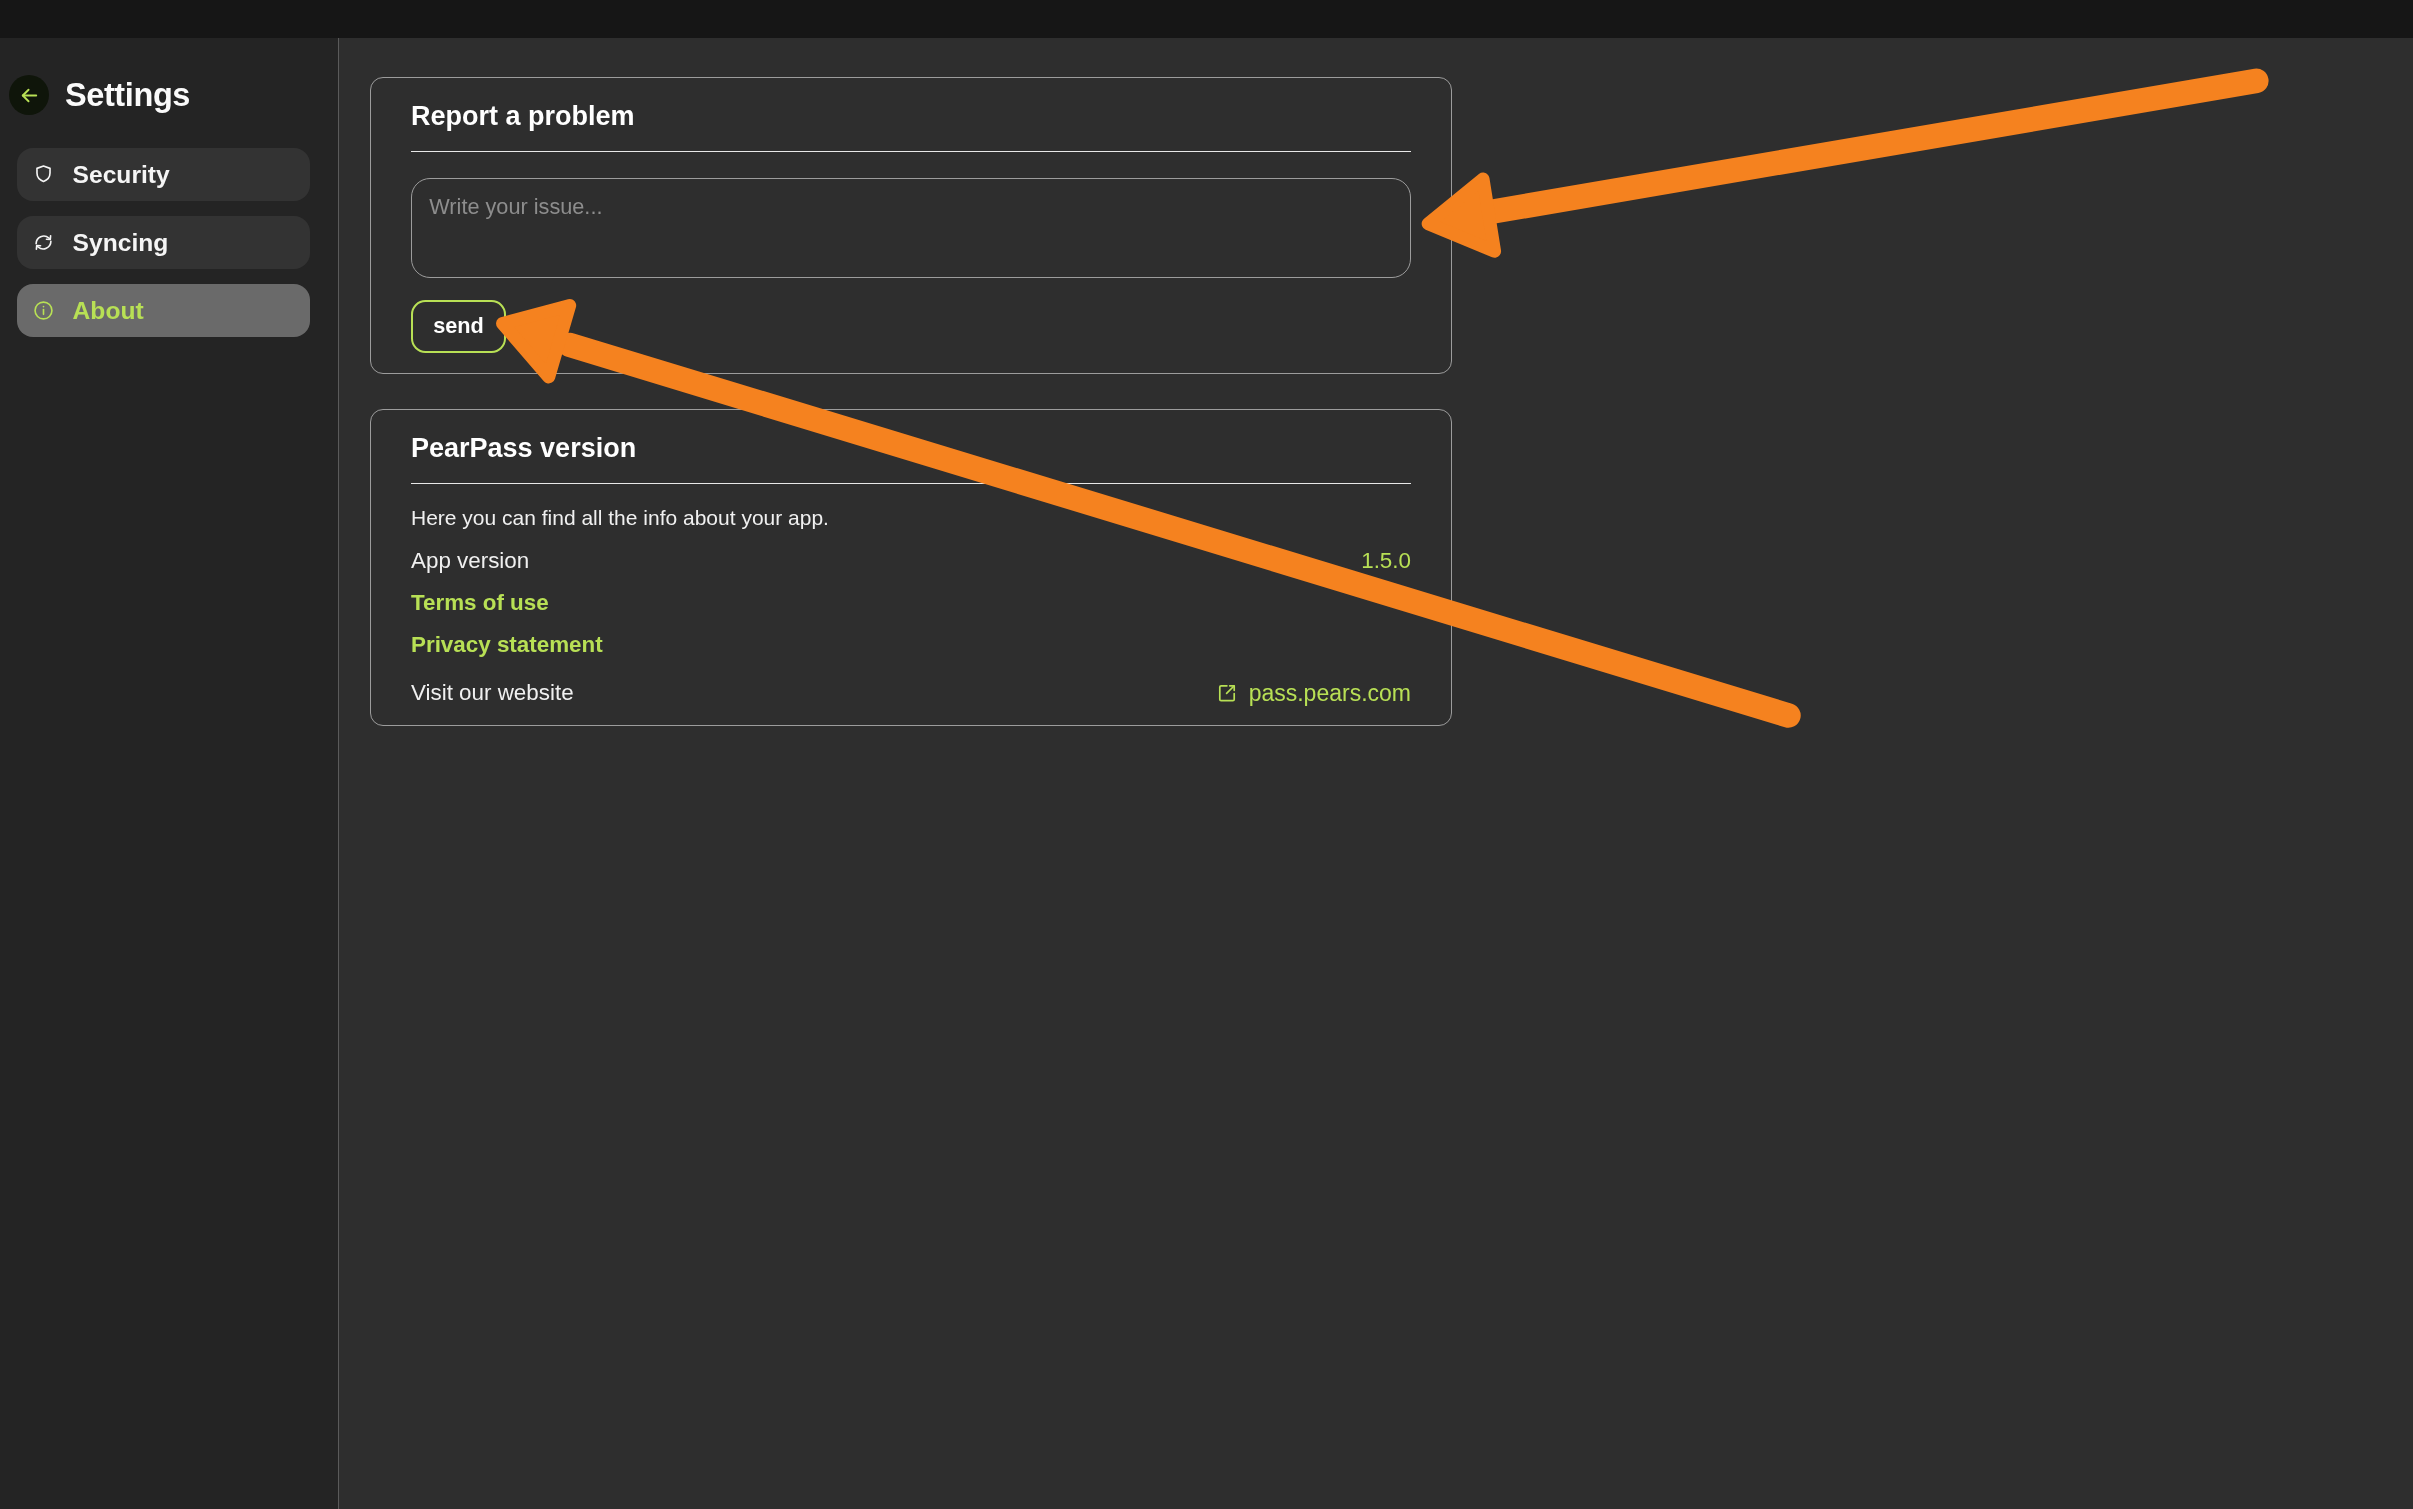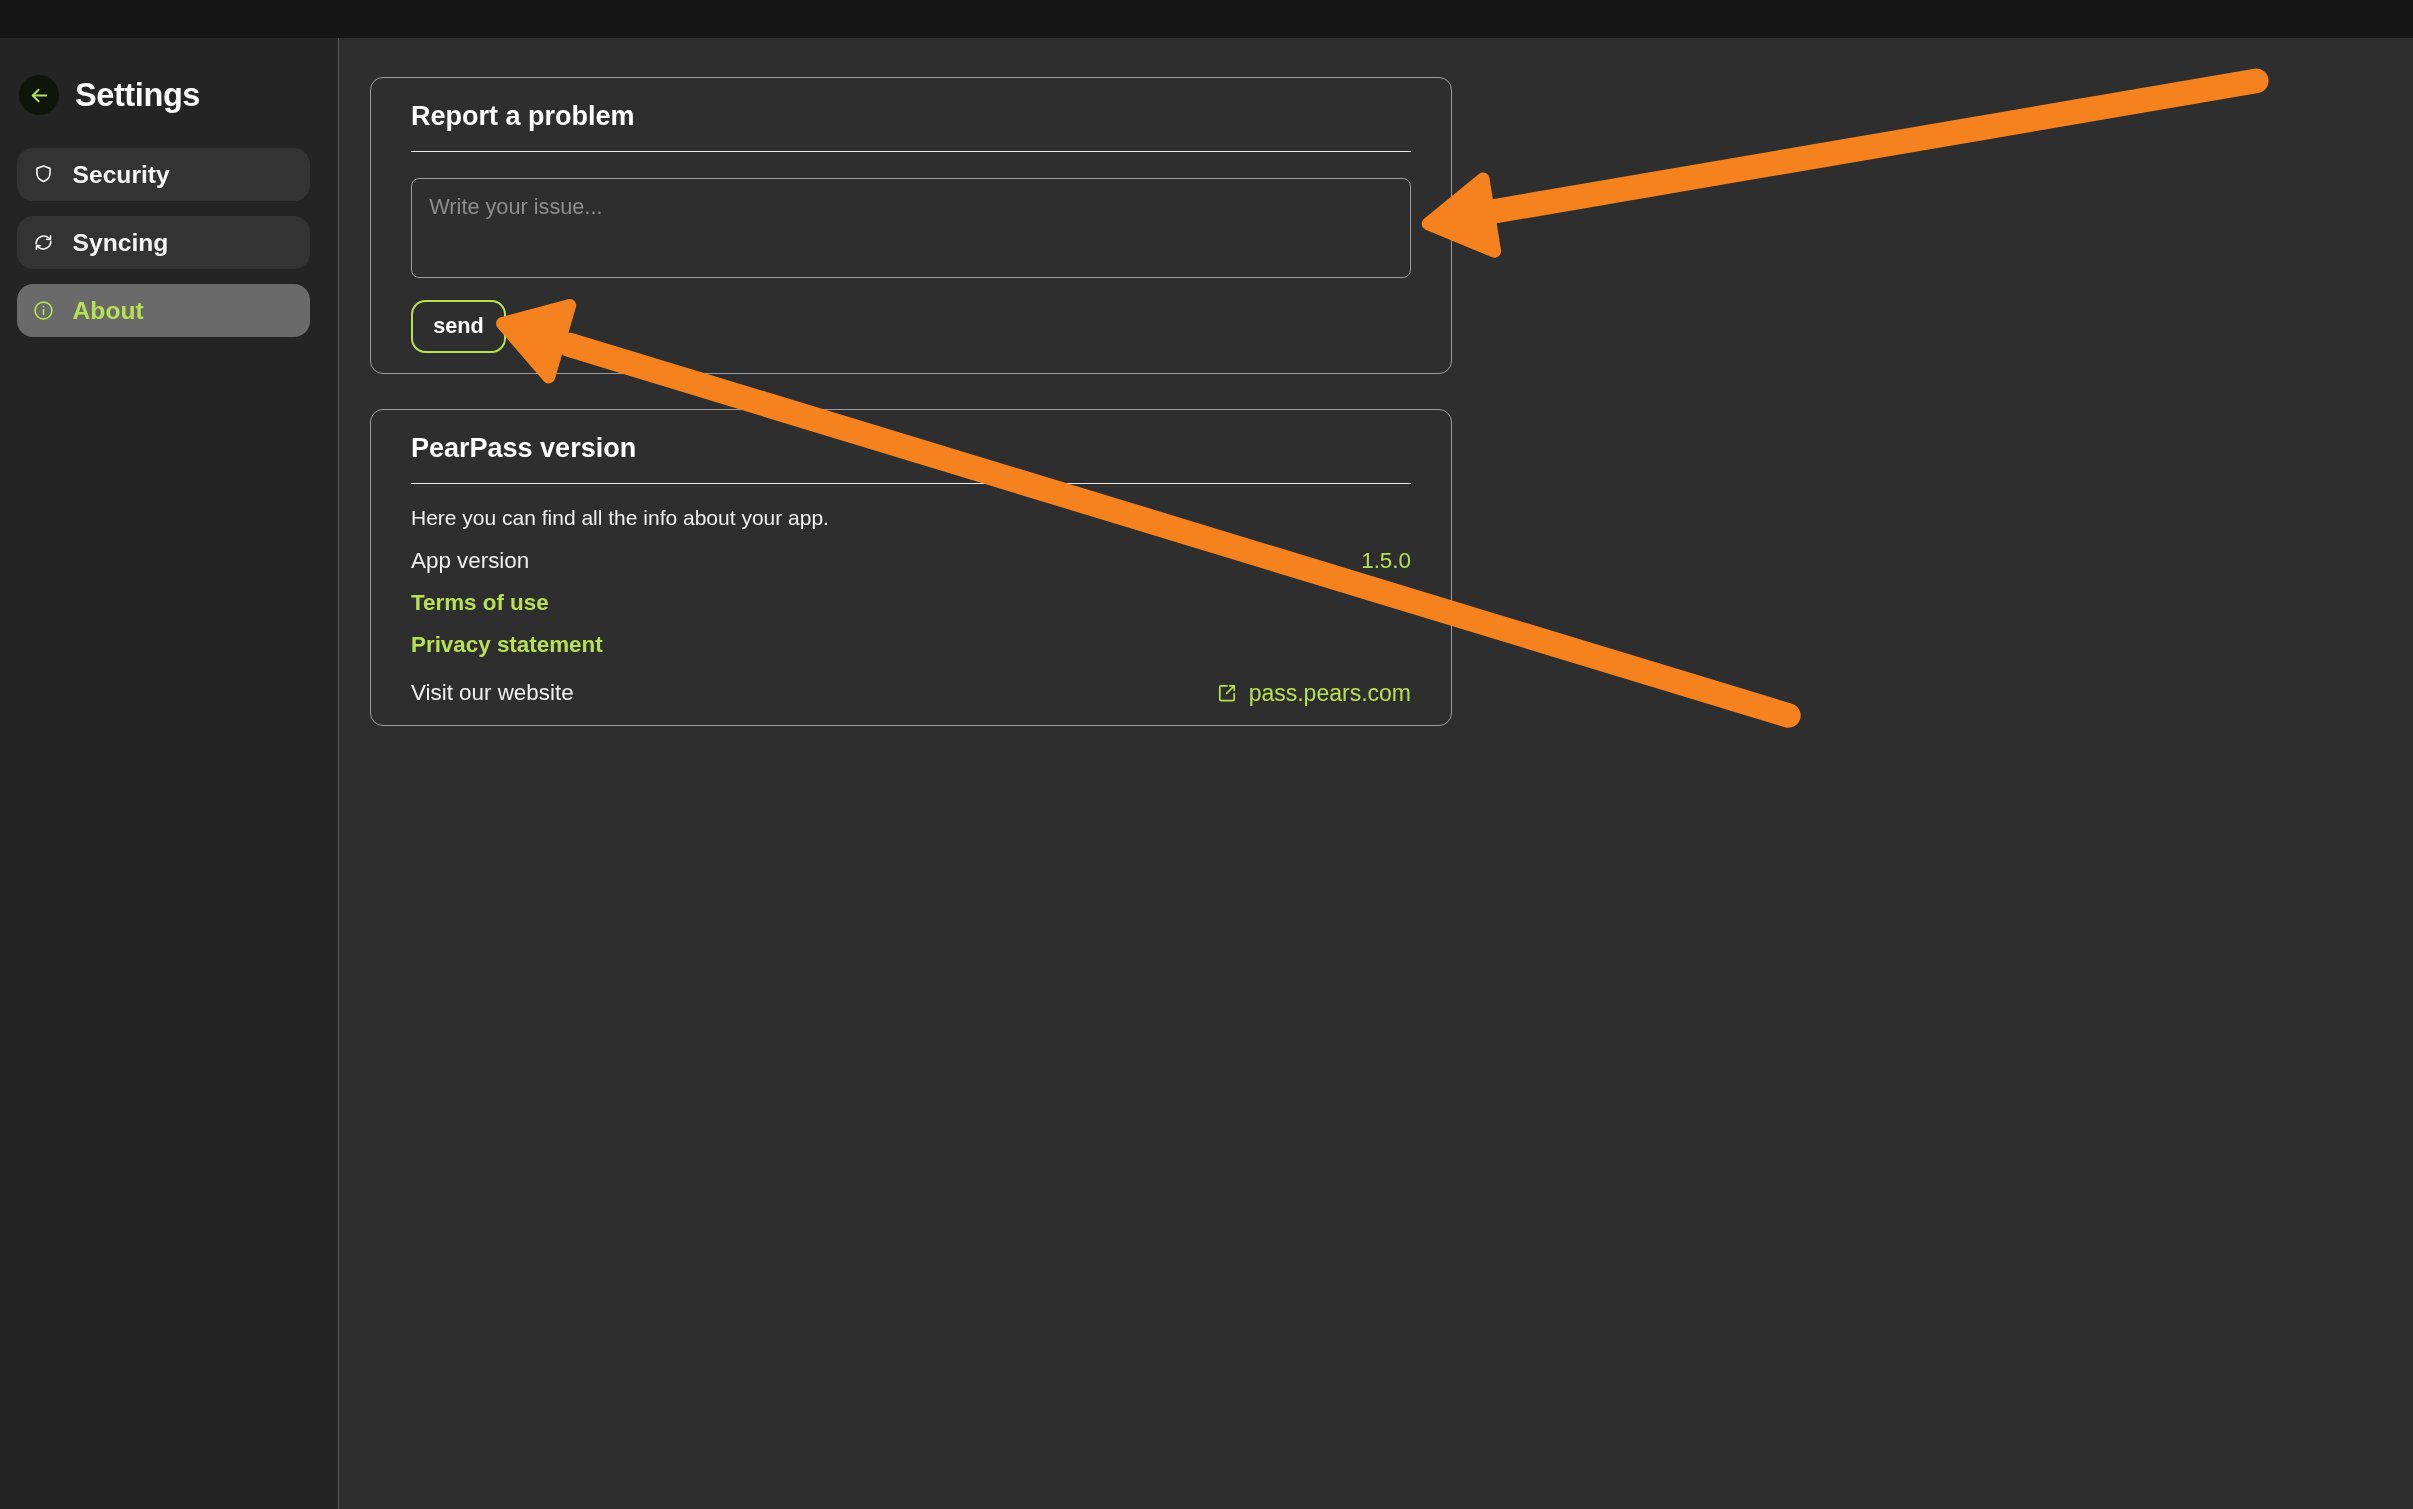--- a/index.html
+++ b/index.html
@@ -17,21 +17,21 @@
     background: #161616;
   }
 
   
   #sidebar {
     position: absolute; left: 0; top: 38px; bottom: 0; width: 339px;
     background: #242424;
     border-right: 1.4px solid #5a5a5a;
   }
   #sidebar-header {
-    position: absolute; left: 19px; top: 37px;
+    position: absolute; left: 9px; top: 37px;
     display: flex; align-items: center; gap: 16px;
   }
   #back-btn {
     width: 40px; height: 40px; border-radius: 50%;
     background: #0f150a; border: none; cursor: pointer;
     display: flex; align-items: center; justify-content: center;
     color: var(--accent, #b8e055);
     flex: 0 0 auto;
   }
   #back-btn svg { width: 23px; height: 23px; }
@@ -60,21 +60,21 @@
     padding: 20px 40px; background: transparent;
   }
   #card-report  { top: 77px; height: 297px; }
   #card-version { top: 409px; height: 317px; }
 
   .card h2 { font-size: 27px; font-weight: 700; color: #ffffff; margin-top: 2.9px; }
   .card .divider { height: 1.4px; background: #e8e8e8; margin-top: 19px; }
 
   #issue-input {
     display: block; margin-top: 26px; width: 100%; height: 100px;
-    background: transparent; border: 1.4px solid #9c9c9c; border-radius: 8px;
+    background: transparent; border: 1.4px solid #9c9c9c; border-radius: 19px;
     padding: 14.4px 17.3px; font-size: 21.7px; color: #e8e8e8;
     font-family: "Liberation Sans", sans-serif;
     resize: none; outline: none;
   }
   #issue-input::placeholder { color: #8d8d8d; }
 
   #send-btn {
     margin-top: 21.7px; width: 95px; height: 53px;
     background: transparent; border: 2.2px solid var(--accent, #b8e055);
     border-radius: 14.4px; color: #ffffff; font-size: 21.7px; font-weight: 700;

